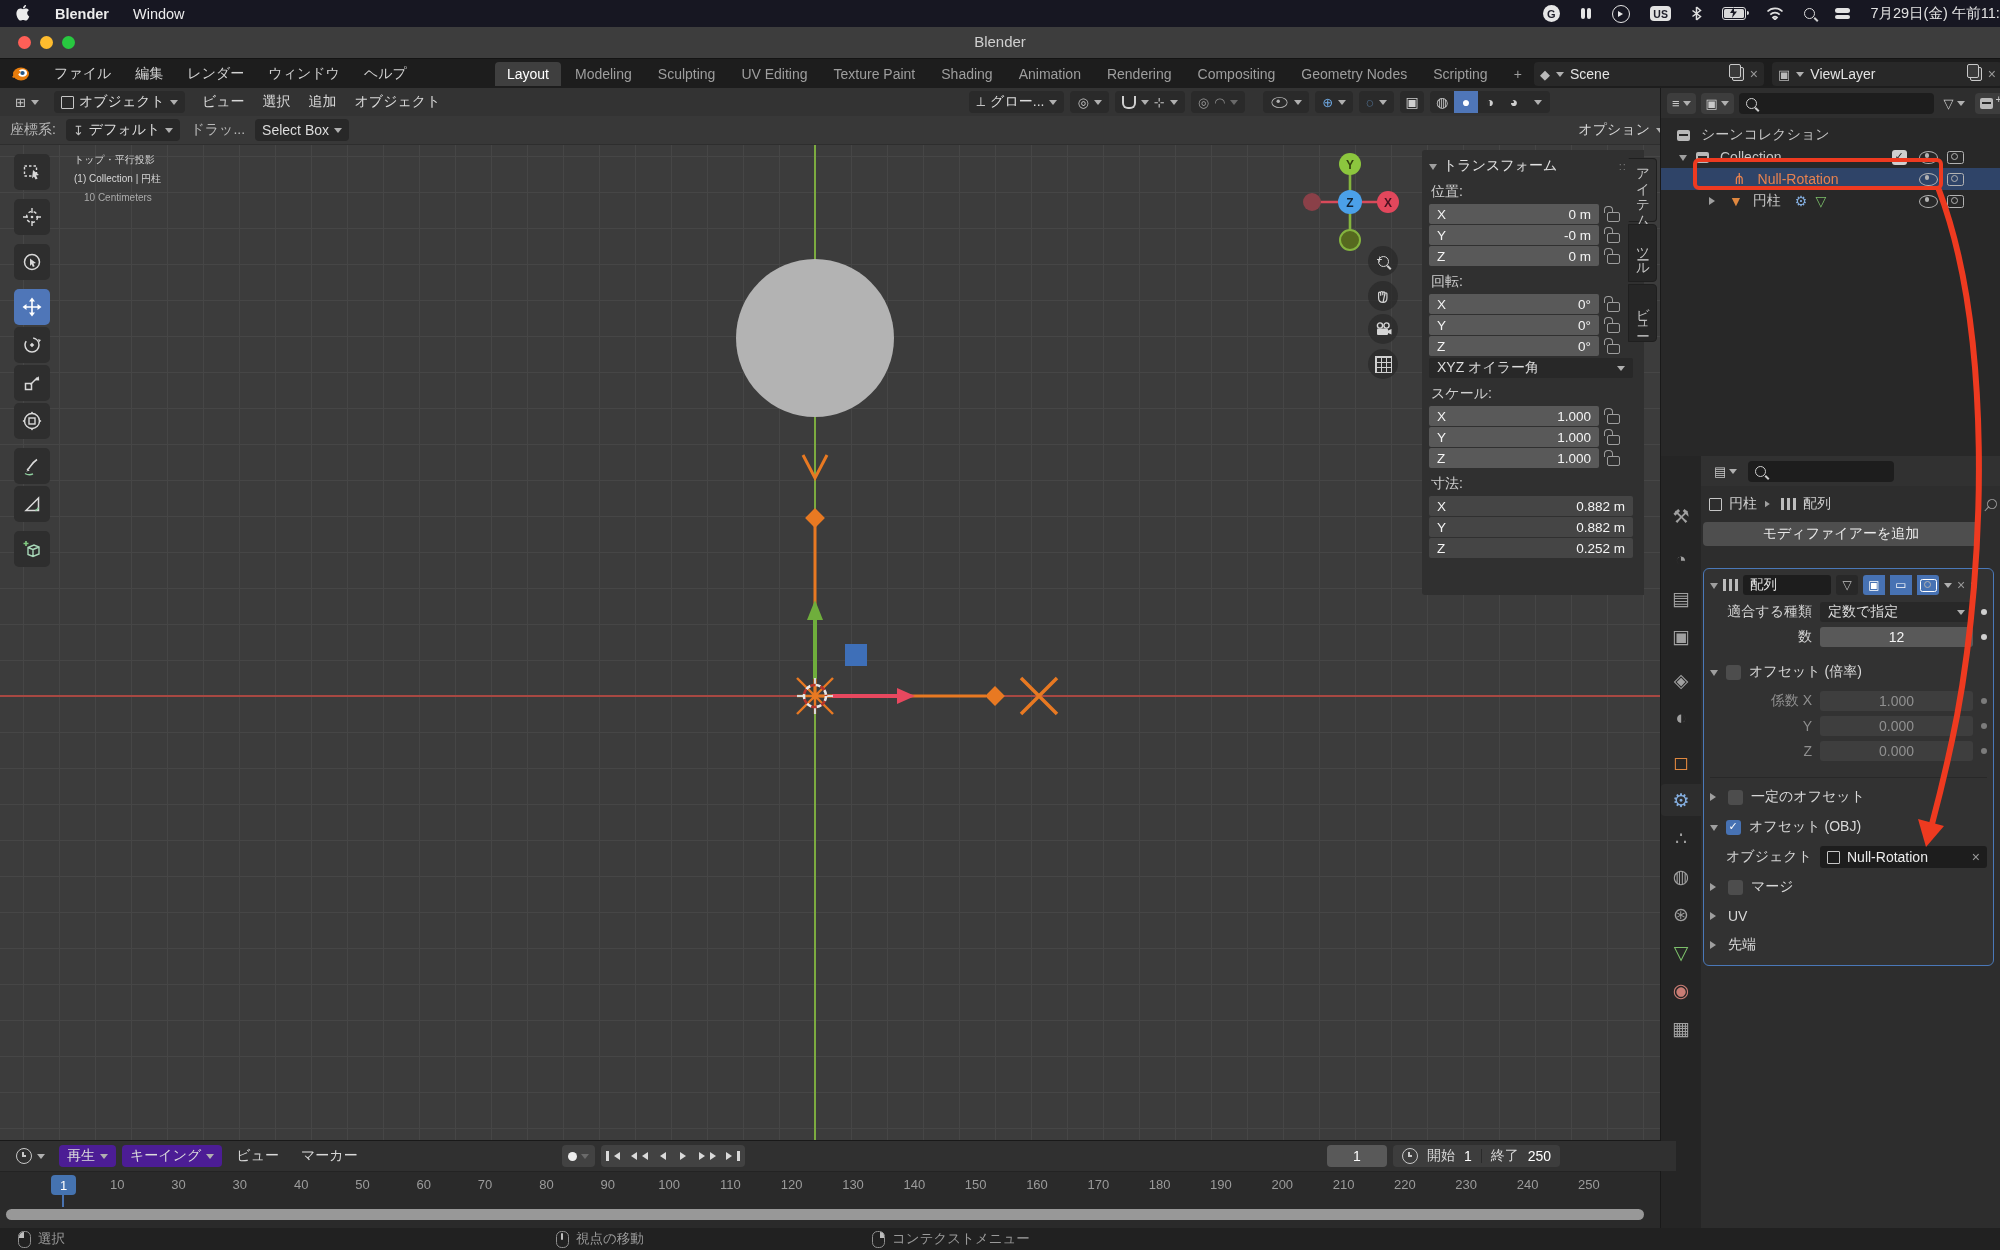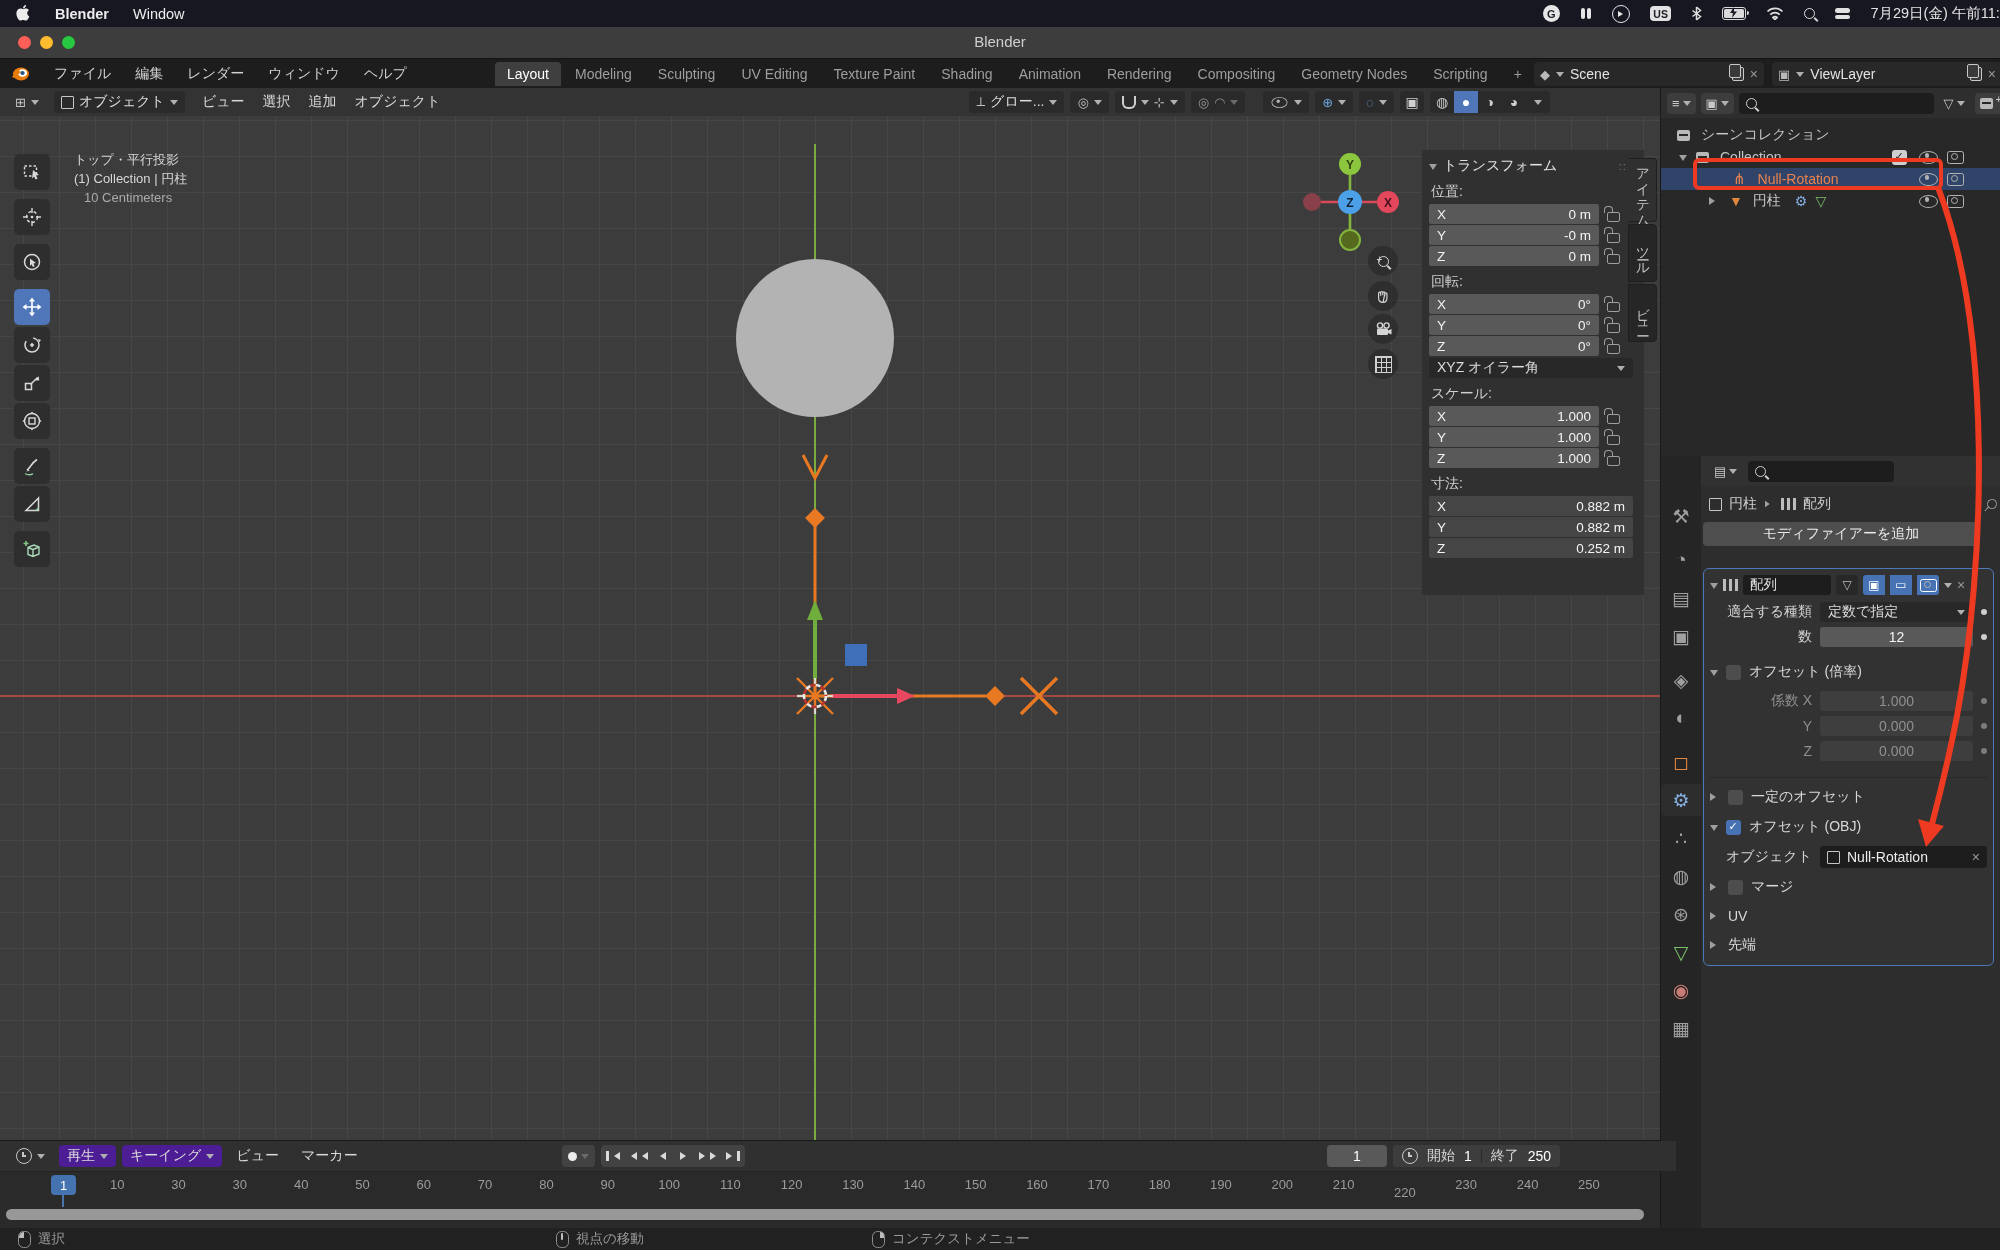--- a/index.html
+++ b/index.html
@@ -67,21 +67,21 @@
   .gl{color:#c3c3c3;font-size:13px}
   #vp-right{margin-left:auto;display:flex;align-items:center;gap:6px;margin-right:118px}
   .tgl{width:24px;height:22px;border-radius:4px;display:flex;align-items:center;justify-content:center;color:#cfcfcf;background:#2a2a2a}
   .tgl.on{background:#4f76b8;color:#fff}
   .shgroup{display:flex;background:#2a2a2a;border-radius:4px;overflow:hidden}
   .shgroup .tgl{border-radius:0;background:transparent}
   .shgroup .tgl.on{background:#4f76b8}
   .mgn{width:10px;height:11px;border:2.6px solid #cfcfcf;border-top:none;border-radius:0 0 6px 6px;display:inline-block}
   #opt-pill{margin-left:auto;margin-right:6px;display:flex;gap:6px;align-items:center;color:#d6d6d6}
 
-  #vp-info{left:74px;top:62px;line-height:19px;color:#d6d6d6;font-size:13px;z-index:3}
+  #vp-info{left:74px;top:62px;line-height:19px;color:#d6d6d6;font-size:10px;z-index:3}
   #vp-info .dim2{color:#ababab}
 
   
   #toolbar{left:14px;top:66px;width:37px;z-index:4}
   .tbtn{width:36px;height:36px;background:#2e2e2e;border-radius:5px;margin-bottom:2px;display:flex;align-items:center;justify-content:center}
   .tbtn.active{background:#4f76b8}
   .tgap{height:7px}
   .tbtn svg{display:block}
 
   
@@ -365,20 +365,37 @@
         <div class="tgl on">●</div>
         <div class="tgl">◑</div>
         <div class="tgl">◕</div>
         <div class="tgl">
             <span class="cv"></span>
           </div>
       </div>
     </div>
   </div>
 
+  <div id="vp-toolrow" class="abs">
+    <span style="color:#b9b9b9">座標系:</span>
+    <div class="hbtn ddark">
+      <span class="gl">↧</span>
+        <span>デフォルト</span>
+        <span class="cv"></span>
+    </div>
+    <span style="color:#b9b9b9">ドラッ...</span>
+    <div class="hbtn ddark">
+      <span>Select Box</span>
+        <span class="cv"></span>
+    </div>
+    <div id="opt-pill">
+      <span>オプション</span>
+        <span class="cv"></span>
+    </div>
+  </div>
 
   <div id="axis-y" class="abs"></div>
   <div id="axis-x" class="abs"></div>
   <div id="cylinder" class="abs"></div>
 
   <div id="vp-info" class="abs">
     <div>トップ・平行投影</div>
     <div>(1) Collection | 円柱</div>
     <div class="dim2" style="padding-left:10px">10 Centimeters</div>
   </div>
@@ -887,21 +904,21 @@
       <span class="tick" style="left: 791.708px;">120</span>
       <span class="tick" style="left: 853.028px;">130</span>
       <span class="tick" style="left: 914.348px;">140</span>
       <span class="tick" style="left: 975.668px;">150</span>
       <span class="tick" style="left: 1036.99px;">160</span>
       <span class="tick" style="left: 1098.31px;">170</span>
       <span class="tick" style="left: 1159.63px;">180</span>
       <span class="tick" style="left: 1220.95px;">190</span>
       <span class="tick" style="left: 1282.27px;">200</span>
       <span class="tick" style="left: 1343.59px;">210</span>
-      <span class="tick" style="left: 1404.91px; margin-top: 8px;">220</span>
+      <span class="tick" style="left: 1404.91px;">220</span>
       <span class="tick" style="left: 1466.23px;">230</span>
       <span class="tick" style="left: 1527.55px;">240</span>
       <span class="tick" style="left: 1588.87px;">250</span>
     </div>
   <div id="playhead" class="abs"></div>
   <div id="tl-scroll" class="abs"></div>
 </div>
 
 <div id="statusbar" class="abs">
 <div class="sb-item" style="left: 18px;">

